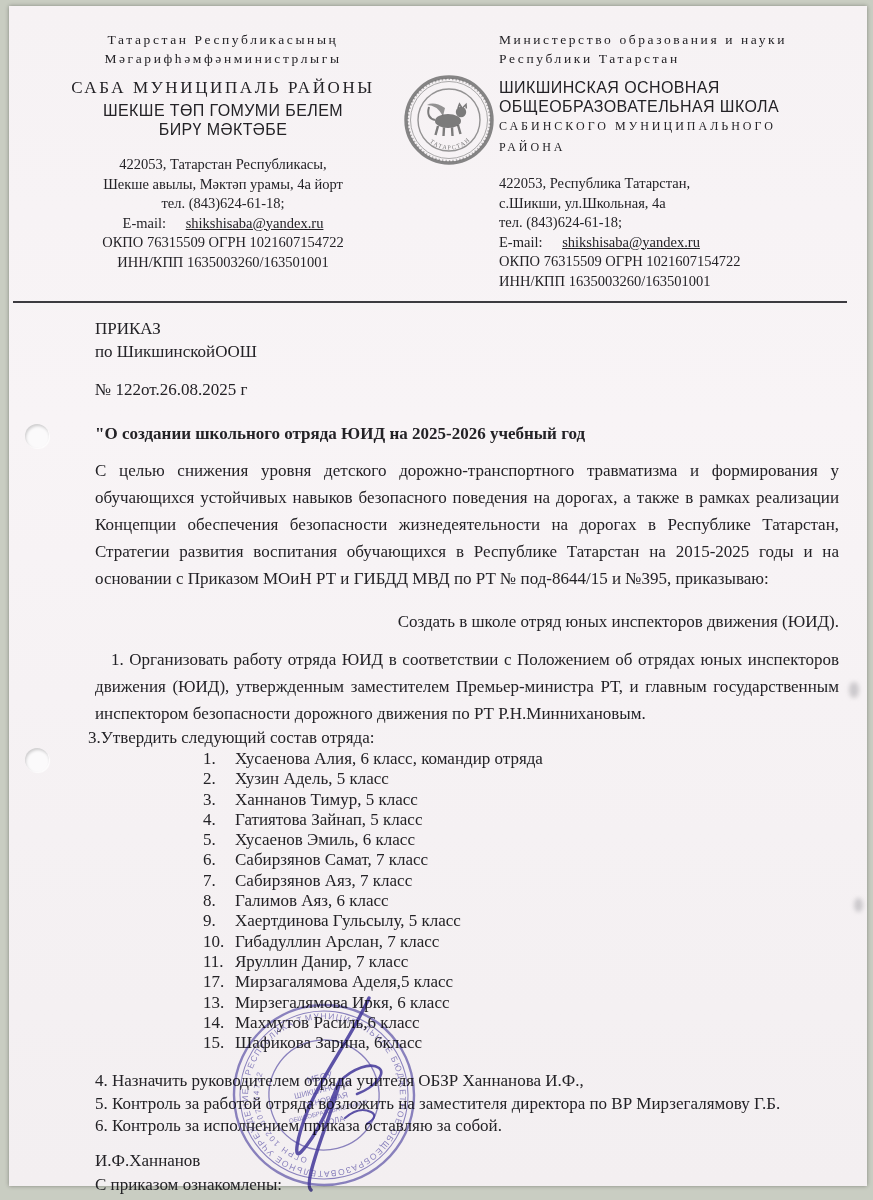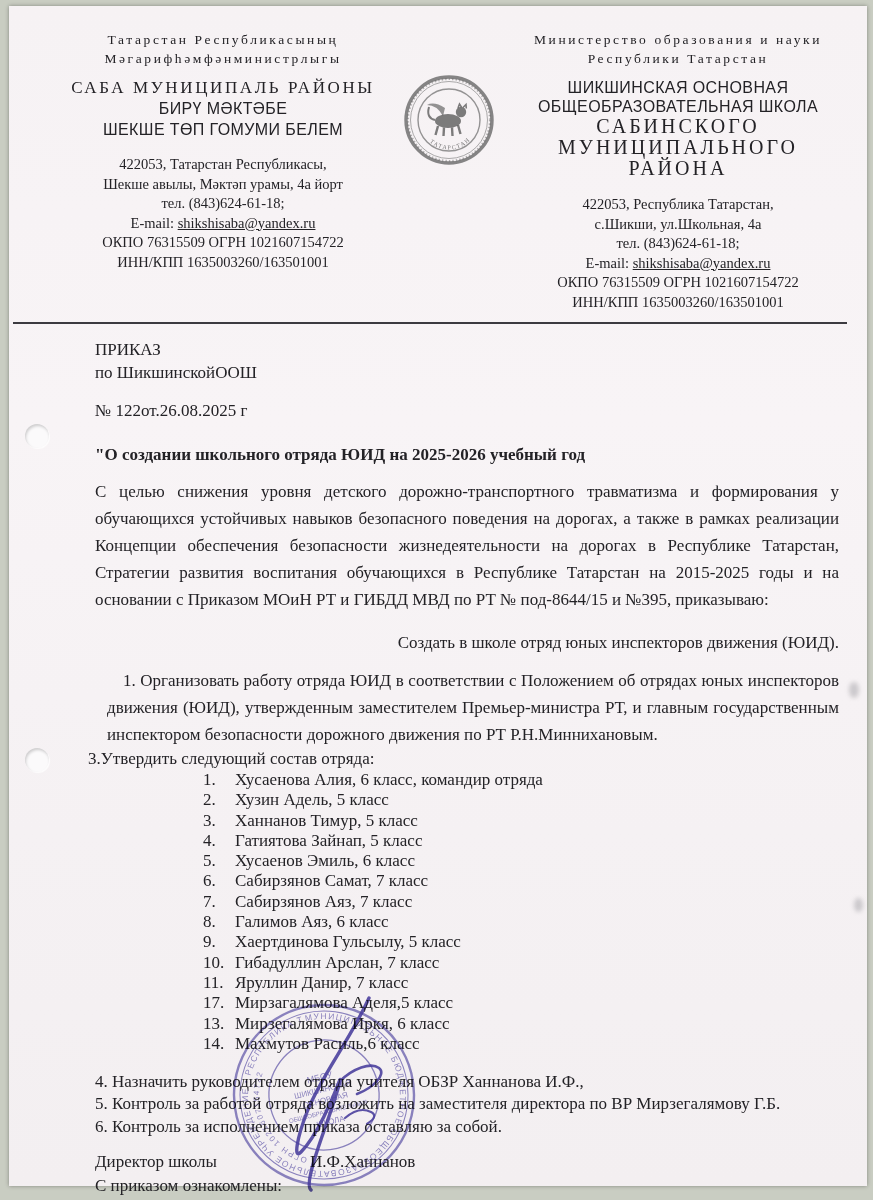--- a/index.html
+++ b/index.html
@@ -23,42 +23,42 @@
   }
   .hole.h1{top:418px;}
   .hole.h2{top:742px;}
   .smudge{position:absolute;background:rgba(110,110,115,.30);filter:blur(2px);border-radius:50%;}
   .sm1{right:8px;top:676px;width:10px;height:16px;}
   .sm2{right:4px;top:892px;width:9px;height:14px;}
 
   .letterhead{display:flex;padding:24px 10px 0 38px;}
   .lh-left{width:352px;text-align:center;}
   .lh-mid{width:100px;display:flex;justify-content:center;}
-  .lh-right{flex:1;text-align:center;}
+  .lh-right{flex:1;}
   .ls-small{font-size:13.5px;line-height:19px;letter-spacing:2.6px;}
   .dist{font-size:17px;line-height:22px;letter-spacing:2.6px;margin-top:9px;}
   .sans{font-family:"Liberation Sans", sans-serif;font-size:16px;line-height:19px;letter-spacing:.4px;}
   .sans-first{margin-top:2px;}
-  .dist2{font-size:20px;line-height:21px;letter-spacing:3px;}
+  .dist2{font-size:12px;line-height:21px;letter-spacing:3px;}
   .addr{font-size:14.5px;line-height:19.5px;}
   .addr-first{margin-top:16px;}
   .email-line{font-size:14.5px;line-height:19.5px;}
-  .email-line .em{text-decoration:underline;}
+  .email-line .em{text-decoration:underline;margin-left:16px;}
   .emblem-box{margin-top:44px;}
 
   .rule{border:0;border-top:2px solid #3c3b40;margin:10px 20px 0 4px;}
 
   .docbody{margin:6px 28px 0 86px;font-size:17px;}
   .order-title{line-height:23px;margin-top:14px;}
   .order-sub{line-height:23px;}
   .numdate{display:flex;margin-top:16px;line-height:22px;}
   .subject{font-weight:bold;margin-top:21px;line-height:23px;}
   .para{margin-top:12px;text-align:justify;line-height:27px;}
   .resolution{margin-top:19px;line-height:22px;text-align:right;}
-  .directive1{margin-top:13px;text-align:justify;line-height:27px;text-indent:16px;margin-left:12px;}
+  .directive1{margin-top:13px;text-align:justify;line-height:27px;text-indent:16px;}
   .roster-heading{line-height:21px;margin-left:-7px;}
   .roster{margin-left:108px;margin-top:1px;}
   .roster-row{display:flex;line-height:20.3px;}
   .roster-num{width:32px;flex:0 0 32px;}
   .directives2{margin-top:17px;line-height:22.3px;}
   .sig-block{margin-top:12px;line-height:23.5px;}
   .sig-row{display:flex;}
   .sig-label{width:215px;flex:0 0 215px;}
   .uline{display:inline-block;border-bottom:1.6px solid #2c2b30;height:14px;}
   .ul1{width:118px;margin-left:56px;}
@@ -70,22 +70,22 @@
 </head>
 <body>
 
 <div class="paper">
 
   <div class="letterhead">
     <div class="lh-left">
       <div class="ls-small">Татарстан Республикасының</div>
       <div class="ls-small">Мәгарифһәмфәнминистрлыгы</div>
       <div class="dist">САБА МУНИЦИПАЛЬ РАЙОНЫ</div>
+      <div class="sans sans-first">ШЕКШЕ ТӨП ГОМУМИ БЕЛЕМ</div>
       <div class="sans">БИРҮ МӘКТӘБЕ</div>
-      <div class="sans sans-first">ШЕКШЕ ТӨП ГОМУМИ БЕЛЕМ</div>
       <div class="addr addr-first">422053, Татарстан Республикасы,</div>
       <div class="addr">Шекше авылы, Мәктәп урамы, 4а йорт</div>
       <div class="addr">тел. (843)624-61-18;</div>
       <div class="email-line"><span>E-mail: </span><span class="em">shikshisaba@yandex.ru</span></div>
       <div class="addr">ОКПО 76315509 ОГРН 1021607154722</div>
       <div class="addr">ИНН/КПП 1635003260/163501001</div>
     </div>
 
     <div class="lh-mid">
       <div class="emblem-box">
@@ -214,31 +214,34 @@
         <div class="roster-row">
           <span class="roster-num">13.</span>
           <span class="roster-text">Мирзегалямова Иркя, 6 класс</span>
         </div>
 
         <div class="roster-row">
           <span class="roster-num">14.</span>
           <span class="roster-text">Махмутов Расиль,6 класс</span>
         </div>
 
+        <div class="roster-row">
+          <span class="roster-num">15.</span>
+          <span class="roster-text">Шафикова Зарина, 6класс</span>
+        </div>
       </div>
 
     <div class="directives2">
       <div>4. Назначить руководителем отряда учителя ОБЗР Ханнанова И.Ф.,</div>
       <div>5. Контроль за работой отряда возложить на заместителя директора по ВР Мирзегалямову Г.Б.</div>
       <div>6. Контроль за исполнением приказа оставляю за собой.</div>
     </div>
 
     <div class="sig-block">
       <div class="sig-row">
-        <span class="sig-label">Директор школы</span>
         <span>И.Ф.Ханнанов</span>
       </div>
       <div>С приказом ознакомлены:</div>
       <div><span>Мирзегалямова Г.Б.</span><span class="uline ul1"></span></div>
       <div><span>Ханнанов И.Ф.</span><span class="uline ul2"></span></div>
     </div>
   </div>
 
   <div class="stamp-wrap">
     <svg width="210" height="216" viewBox="0 0 210 216">

